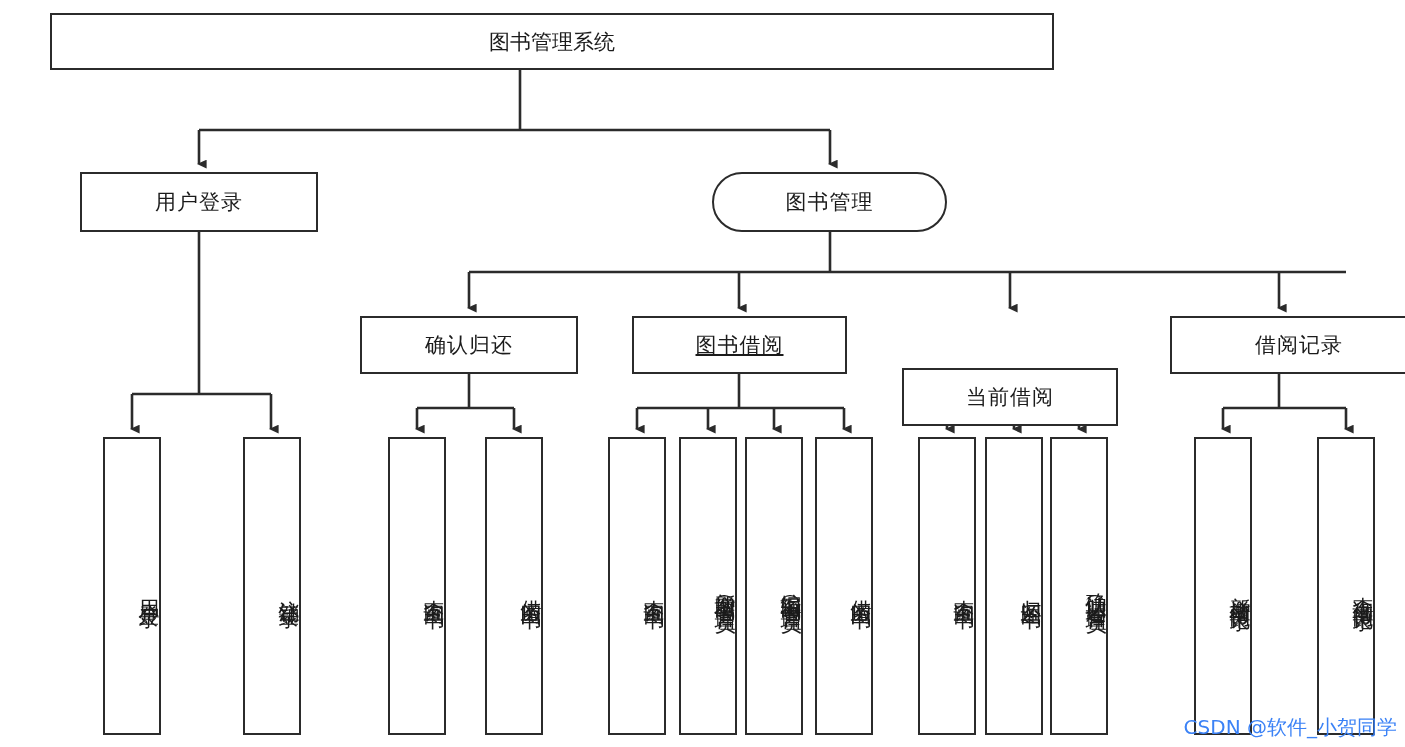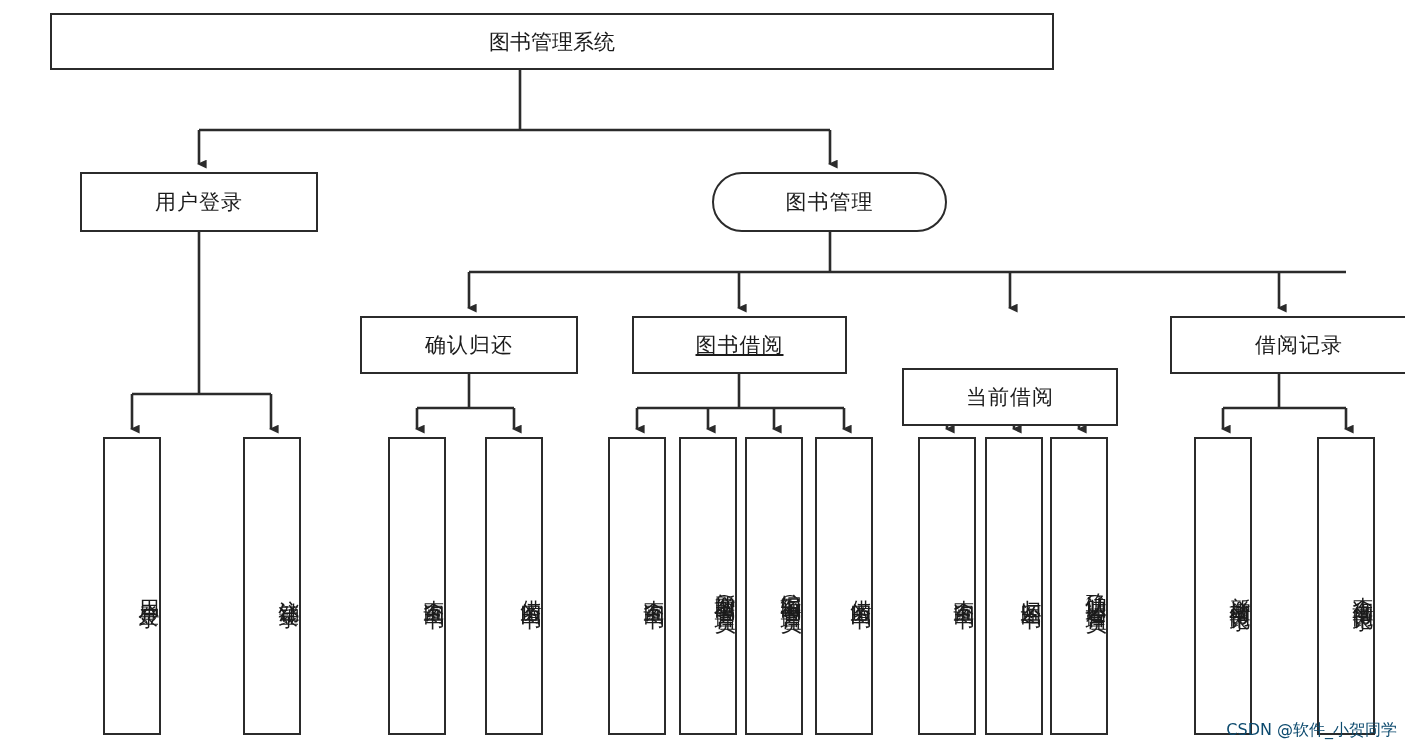--- a/index.html
+++ b/index.html
@@ -35,22 +35,22 @@
   }
   .leaf-text{
     writing-mode:vertical-rl;
     text-orientation:upright;
     letter-spacing:3px;
     white-space:nowrap;
   }
   #watermark{
     position:absolute;
     right:8px; bottom:6px;
-    font-size:16px;
-    color:#0c4a6e;
+    font-size:20px;
+    color:#3b82f6;
     white-space:nowrap;
     font-family:"DejaVu Sans","Liberation Sans",sans-serif;
   }
 </style>
 </head>
 <body>
 
 <div id="diagram">
 
   <svg id="edges" viewBox="0 0 1405 747">

